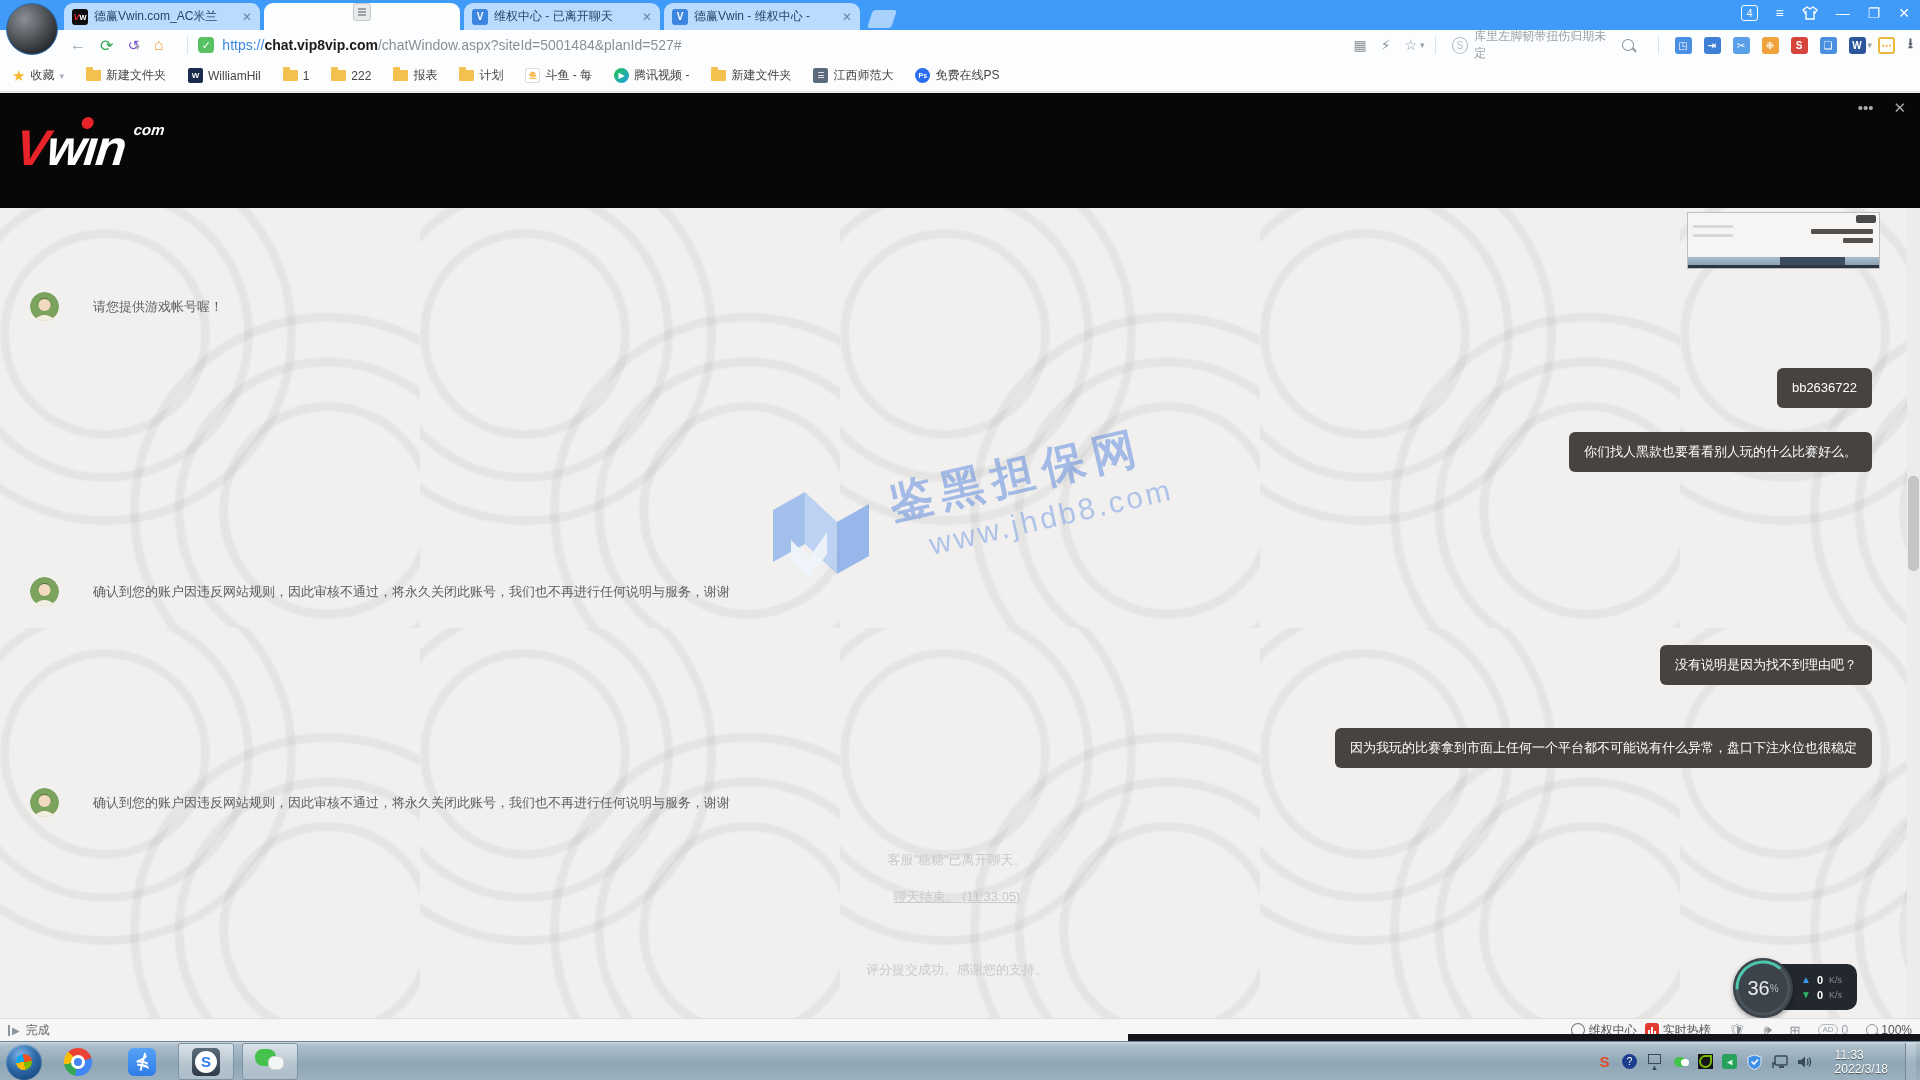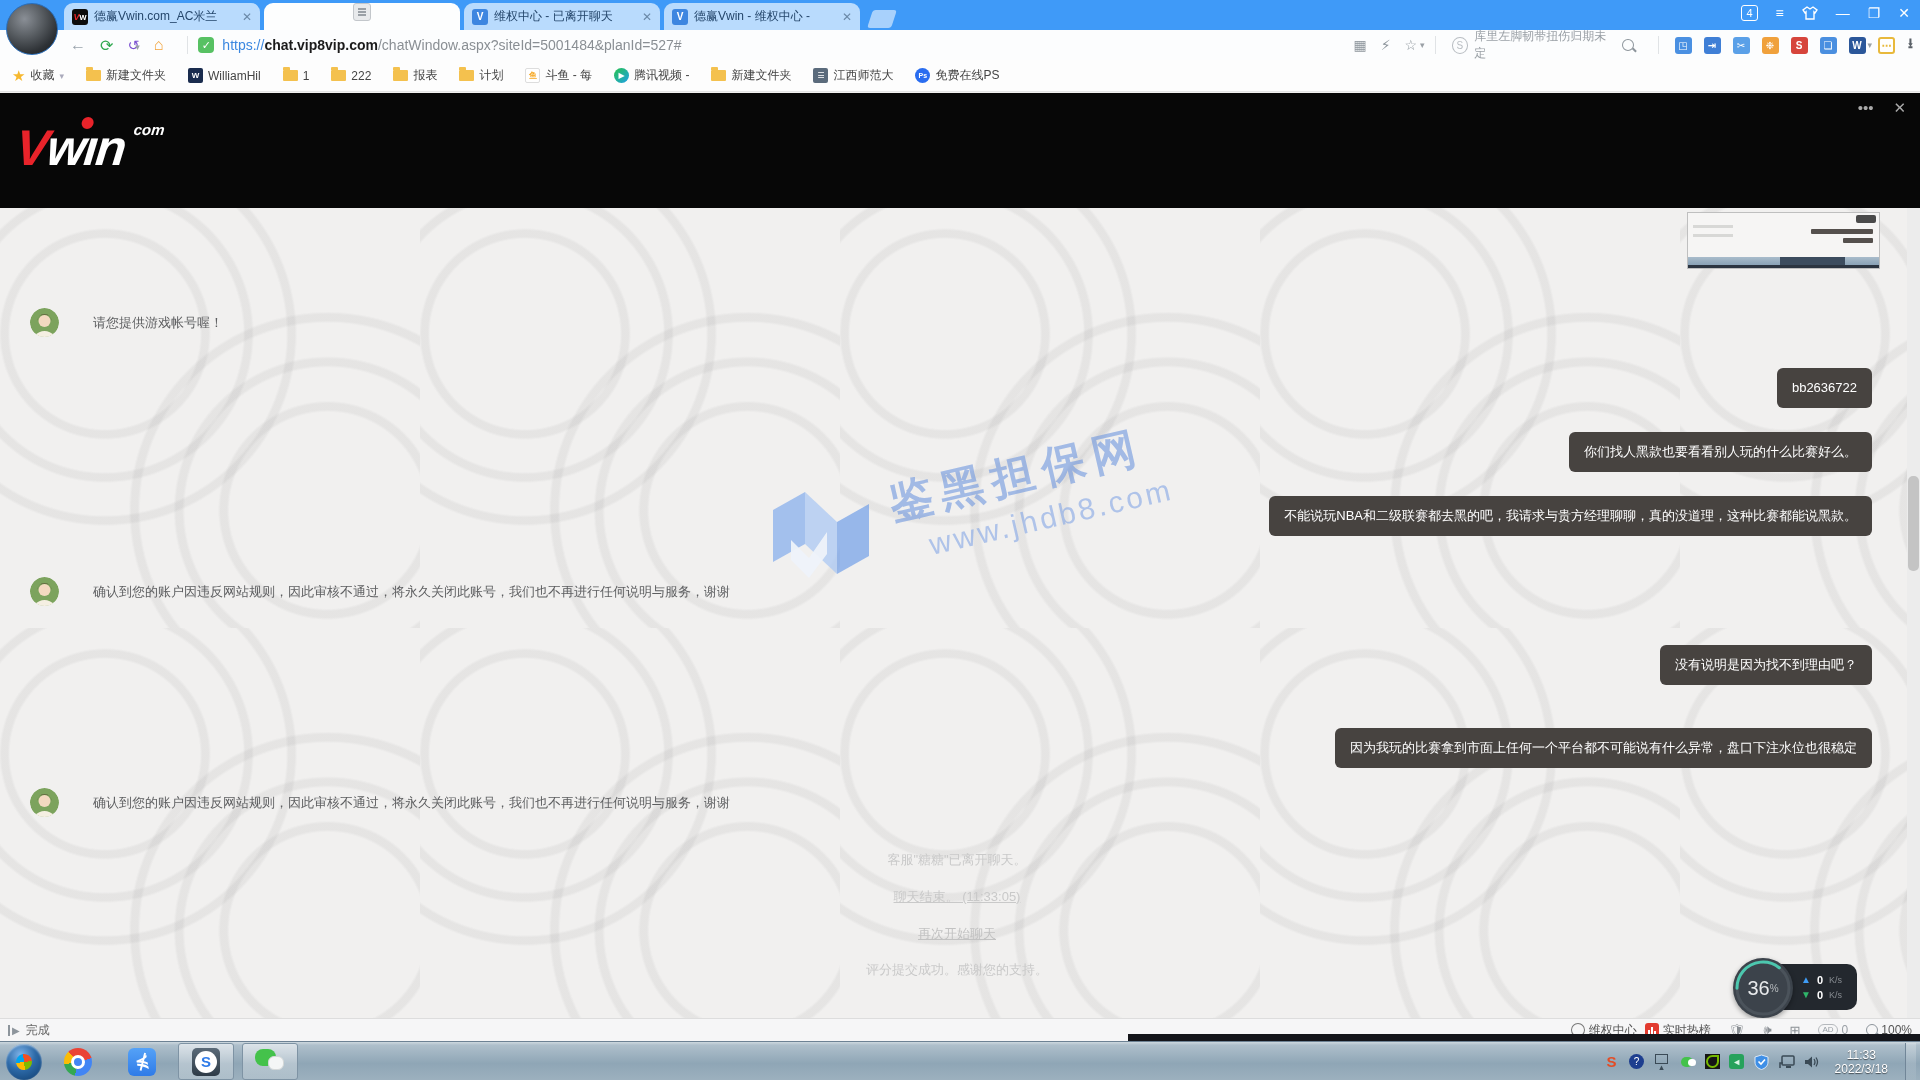--- a/index.html
+++ b/index.html
@@ -157,21 +157,21 @@
   .ti-s{color:#e34d26;font-weight:900;font-size:15px;}
   .ti-q{width:15px;height:15px;border-radius:50%;background:#1d3e8f;color:#fff;font-size:10px;display:flex;align-items:center;justify-content:center;}
   .ti-up{color:#3a4a56;font-size:9px;display:flex;flex-direction:column;align-items:center;line-height:6px;}
   .ti-win{width:11px;height:9px;border:1.4px solid #3a4a56;background:transparent;}
   .ti-wc .big{width:12px;height:10px;background:#44c24b;border-radius:5px;position:absolute;}
   .ti-wc{position:relative;width:17px;height:14px;}
   .ti-wc .small{position:absolute;right:0;top:4px;width:8px;height:7px;background:#fff;border-radius:4px;}
   .ti-nv{width:15px;height:15px;background:#151515;display:flex;align-items:center;justify-content:center;}
   .ti-nv i{width:9px;height:9px;border:2px solid #76b900;border-radius:50% 0 50% 50%;display:block;}
   .ti-green{width:15px;height:15px;background:#27a25c;border-radius:3px;display:flex;align-items:center;justify-content:center;color:#d9f5e5;font-size:9px;}
-  .clock{text-align:center;font-size:12px;color:#fff;text-shadow:0 1px 1px rgba(0,0,0,.55);line-height:14px;margin-left:6px;}
+  .clock{text-align:left;font-size:12px;color:#fff;text-shadow:0 1px 1px rgba(0,0,0,.55);line-height:14px;margin-left:13px;}
   .showdesk{width:10px;height:37px;border-left:1px solid #718698;margin-left:8px;background:linear-gradient(rgba(255,255,255,.25),rgba(255,255,255,.05));}
   .traysvg{display:block;}
 </style>
 </head>
 <body>
 
 <div class="screen">
 
   <div class="tabstrip">
     <div class="avatar"></div>
@@ -332,35 +332,34 @@
         <polygon points="40,22 72,52 72,104 40,74" fill="#a9c7f3" opacity=".9"></polygon>
         <polygon points="72,52 104,34 104,86 72,104" fill="#6d9ce8" opacity=".85"></polygon>
         <polygon points="26,70 44,88 62,62 62,84 44,108 26,90" fill="#eef4fd" opacity=".95"></polygon>
       </svg>
       <div class="wm-text">
         <div class="wm-title">鉴黑担保网</div>
         <div class="wm-url">www.jhdb8.com</div>
       </div>
     </div>
 
-    <div class="agent-row" style="top:100px;">
+    <div class="agent-row" style="top:84px;">
       <span class="agent-avatar">
         <svg width="29" height="29" viewBox="0 0 29 29">
             <circle cx="14.5" cy="14.5" r="14.5" fill="#7ca35d"></circle>
             <path d="M4 28 q10.5,-10 21,0 v2 h-21 z" fill="#f5efe2"></path>
             <circle cx="14.5" cy="13" r="6" fill="#f3d9c0"></circle>
             <path d="M7.5 13 a7,7 0 0 1 14,0 q0,-4 -3,-5.5 q-4,-2 -8,0 q-3,1.5 -3,5.5 z" fill="#4e3a28"></path>
           </svg>
       </span>
       <span class="agent-text">请您提供游戏帐号喔！</span>
     </div>
 
     <div class="ububble" style="top:160px;">bb2636722</div>
     <div class="ububble" style="top:224px;">你们找人黑款也要看看别人玩的什么比赛好么。</div>
-    <div class="ububble" style="top:288px;">不能说玩NBA和二级联赛都去黑的吧，我请求与贵方经理聊聊，真的没道理，这种比赛都能说黑款。</div>
 
     <div class="agent-row" style="top:369px;">
       <span class="agent-avatar">
         <svg width="29" height="29" viewBox="0 0 29 29">
             <circle cx="14.5" cy="14.5" r="14.5" fill="#7ca35d"></circle>
             <path d="M4 28 q10.5,-10 21,0 v2 h-21 z" fill="#f5efe2"></path>
             <circle cx="14.5" cy="13" r="6" fill="#f3d9c0"></circle>
             <path d="M7.5 13 a7,7 0 0 1 14,0 q0,-4 -3,-5.5 q-4,-2 -8,0 q-3,1.5 -3,5.5 z" fill="#4e3a28"></path>
           </svg>
       </span>
@@ -377,21 +376,20 @@
             <path d="M4 28 q10.5,-10 21,0 v2 h-21 z" fill="#f5efe2"></path>
             <circle cx="14.5" cy="13" r="6" fill="#f3d9c0"></circle>
             <path d="M7.5 13 a7,7 0 0 1 14,0 q0,-4 -3,-5.5 q-4,-2 -8,0 q-3,1.5 -3,5.5 z" fill="#4e3a28"></path>
           </svg>
       </span>
       <span class="agent-text">确认到您的账户因违反网站规则，因此审核不通过，将永久关闭此账号，我们也不再进行任何说明与服务，谢谢</span>
     </div>
 
     <div class="sysmsg" style="top:643px;">客服"糖糖"已离开聊天。</div>
     <div class="sysmsg" style="top:680px;text-decoration:underline;">聊天结束。 (11:33:05)</div>
-    <div class="sysmsg link" style="top:717px;">再次开始聊天</div>
     <div class="sysmsg" style="top:753px;">评分提交成功。感谢您的支持。</div>
 
     <div class="chat-scroll">
       <div class="chat-thumbbar"></div>
     </div>
 
     <div class="speed">
       <div class="pill">
         <div class="row">
             <span class="arrow-up">▲</span>

